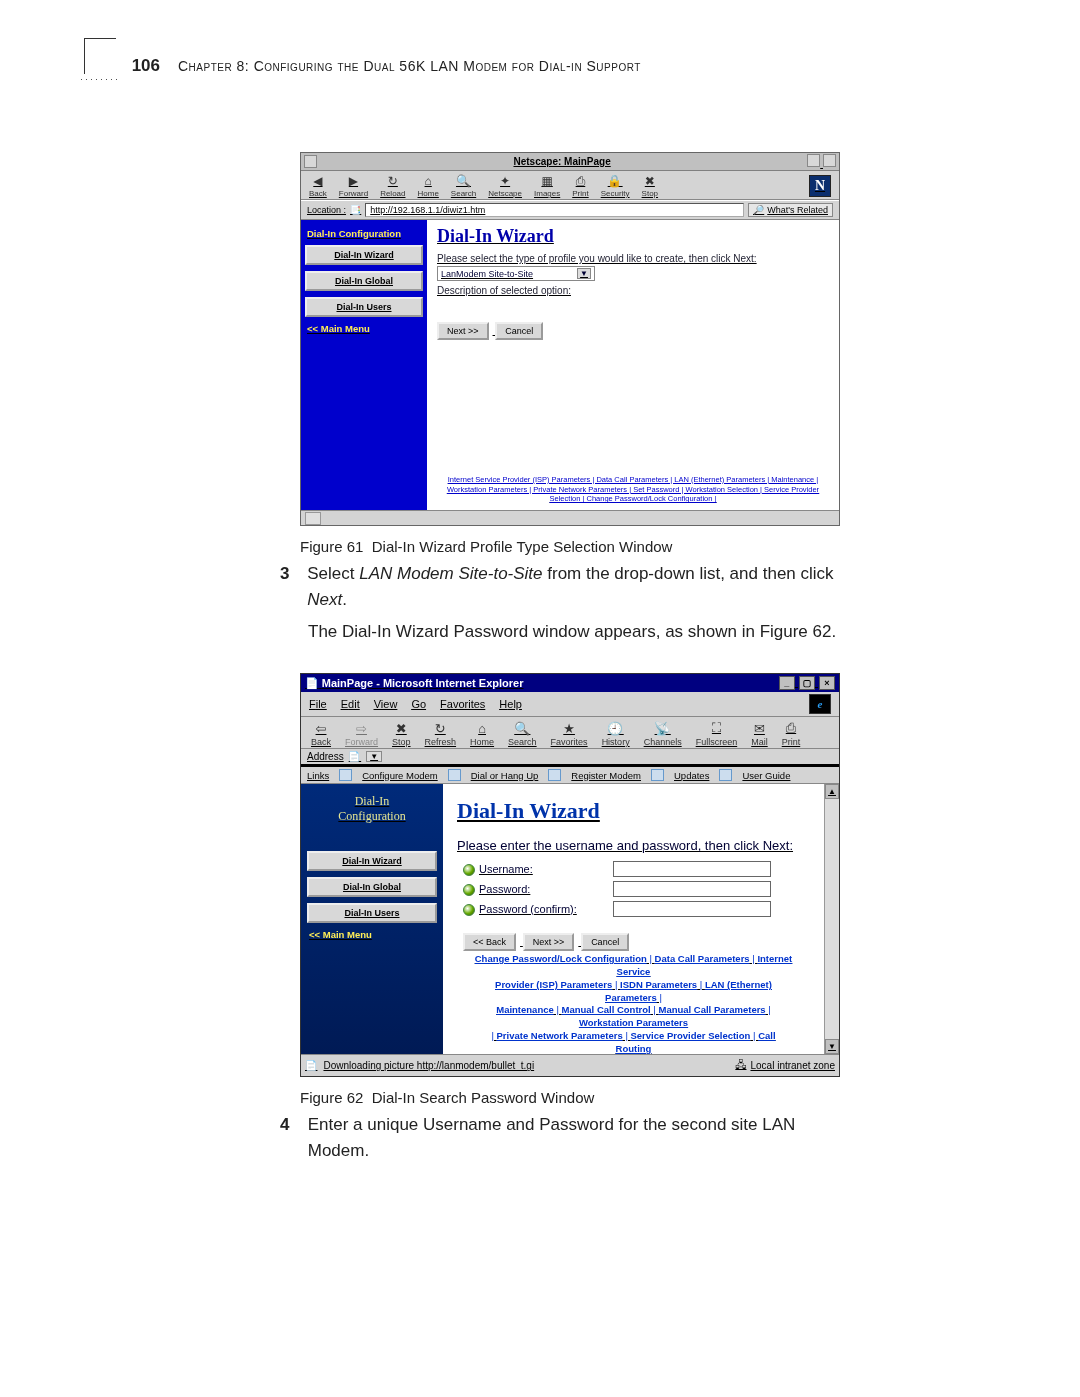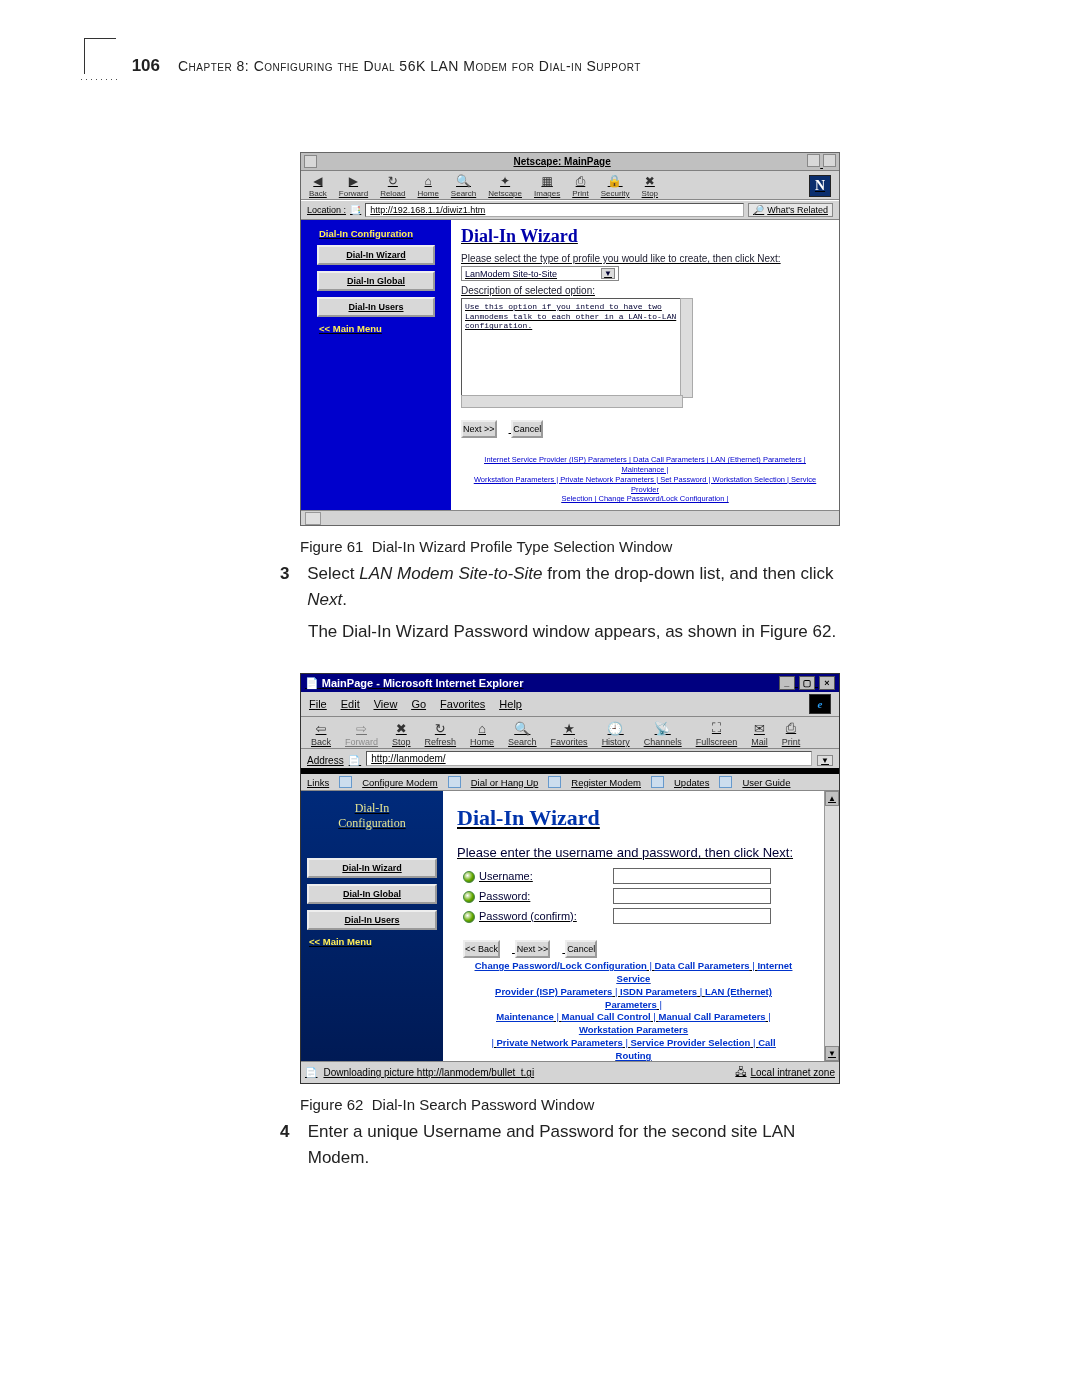--- a/index.html
+++ b/index.html
@@ -153,21 +153,21 @@
     background: #e6e6e6;
   }
   .ns-content {
     display: flex;
     background: #fff;
     min-height: 290px;
   }
   .sidebar-blue {
     width: 118px;
     background: #0000cc;
-    padding: 6px 16px;
+    padding: 6px 4px;
     color: #fff;
     font-size: 9px;
   }
   .sidebar-head {
     color: #ffee55;
     font-weight: bold;
     font-size: 9.5px;
     margin: 2px 0 6px 2px;
   }
   .side-btn {
@@ -239,24 +239,24 @@
   }
   .vscroll, .hscroll {
     position: absolute;
     background: #ddd;
   }
   .vscroll { right: -12px; top: 0; width: 11px; height: 100%; border: 1px solid #aaa; }
   .hscroll { left: 0; bottom: -12px; height: 11px; width: 100%; border: 1px solid #aaa; }
   .wiz-btn-row { margin-top: 24px; }
   .wiz-btn {
     font-size: 9px;
-    padding: 2px 0;
+    padding: 2px 8px;
     background: #d8d8d8;
     border: 2px outset #eee;
-    margin-right: 12px;
+    margin-right: 4px;
     cursor: pointer;
   }
   .footer-links {
     margin-top: auto;
     font-size: 7.5px;
     text-align: center;
     color: #0000cc;
     line-height: 1.3;
     padding: 4px 6px 2px;
   }
@@ -350,26 +350,26 @@
     align-items: center;
     gap: 14px;
     padding: 3px 10px 1px;
     background: #d4d4d4;
     border-bottom: 1px solid #888;
   }
   .ie-toolbar .tbtn { font-size: 9px; display:flex; flex-direction:column; align-items:center; gap:1px; color:#333;}
   .ie-toolbar .ticn { font-size: 13px; }
   .ie-address {
     display: flex;
-    align-items: flex-end;
+    align-items: flex-start;
     gap: 5px;
     padding: 2px 6px;
     font-size: 10px;
     background: #d4d4d4;
-    border-bottom: 6px solid #000000;
+    border-bottom: 3px solid #000000;
   }
   .ie-address input { flex:1; font-size:10px; padding:1px 4px; border:1px inset #aaa; background:#fff;}
   .ie-links {
     display: flex;
     align-items: center;
     gap: 10px;
     padding: 2px 6px;
     font-size: 9.5px;
     background: #d4d4d4;
     border-bottom: 1px solid #888;
@@ -533,25 +533,20 @@
           <div class="side-main">&lt;&lt; Main Menu</div>
         </div>
         <div class="wizard-pane">
           <div class="wizard-title">Dial-In Wizard</div>
           <div class="wiz-text">Please select the type of profile you would like to create, then click Next:</div>
           <div class="wiz-select">
             <span>LanModem Site-to-Site</span>
             <span class="dd">▼</span>
           </div>
           <div class="wiz-text">Description of selected option:</div>
-          <div style="position:relative; width:220px;">
-            <div class="desc-box">Use this option if you intend to have two Lanmodems talk to each other in a LAN-to-LAN configuration.</div>
-            <div class="vscroll"></div>
-            <div class="hscroll"></div>
-          </div>
           <div class="wiz-btn-row">
             <button class="wiz-btn">Next &gt;&gt;</button>
             <button class="wiz-btn">Cancel</button>
           </div>
           <div class="footer-links">
             <span>Internet Service Provider (ISP) Parameters | Data Call Parameters | LAN (Ethernet) Parameters | Maintenance |</span><br>
             <span>Workstation Parameters | Private Network Parameters | Set Password | Workstation Selection | Service Provider</span><br>
             <span>Selection | Change Password/Lock Configuration |</span>
           </div>
         </div>
@@ -642,21 +637,20 @@
             <span>Mail</span>
           </div>
         <div class="tbtn">
             <span class="ticn">⎙</span>
             <span>Print</span>
           </div>
       </div>
       <div class="ie-address">
         <span>Address</span>
         <span>📄</span>
-        <input type="text" value="http://lanmodem/" style="">
         <span style="border:1px solid #888;background:#ddd;padding:0 3px;font-size:8px;">▼</span>
       </div>
       <div class="ie-links">
         <span>Links</span>
         <span class="chip2"></span>
           <span>Configure Modem</span>
         <span class="chip2"></span>
           <span>Dial or Hang Up</span>
         <span class="chip2"></span>
           <span>Register Modem</span>

